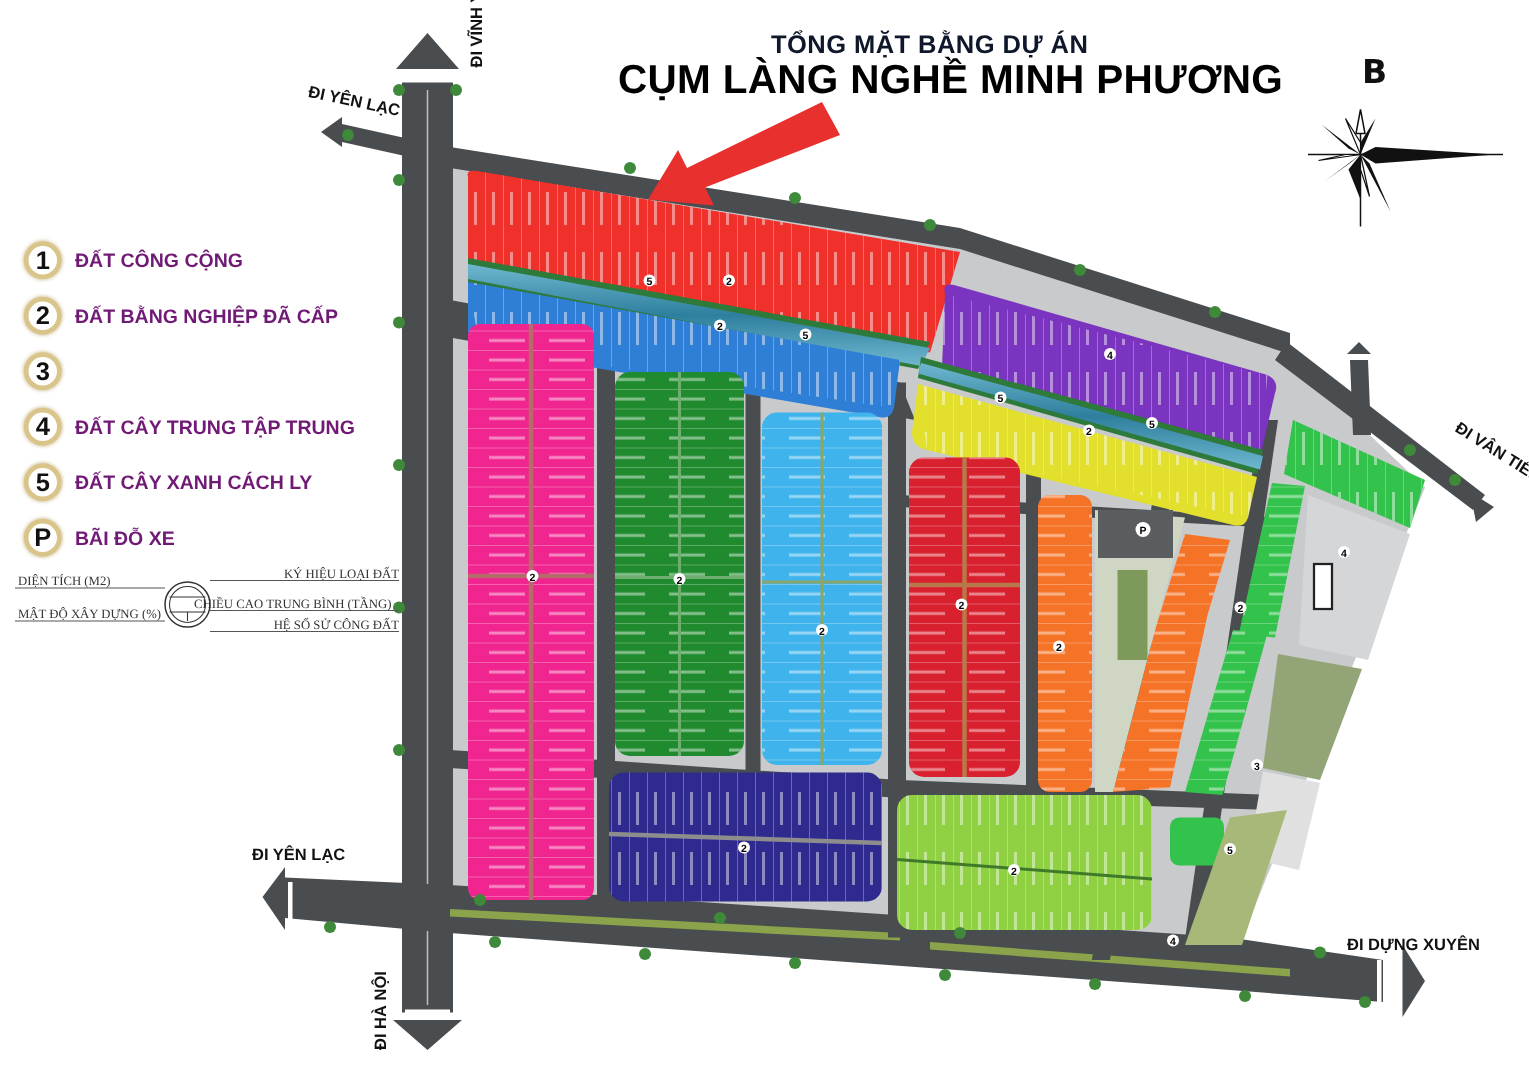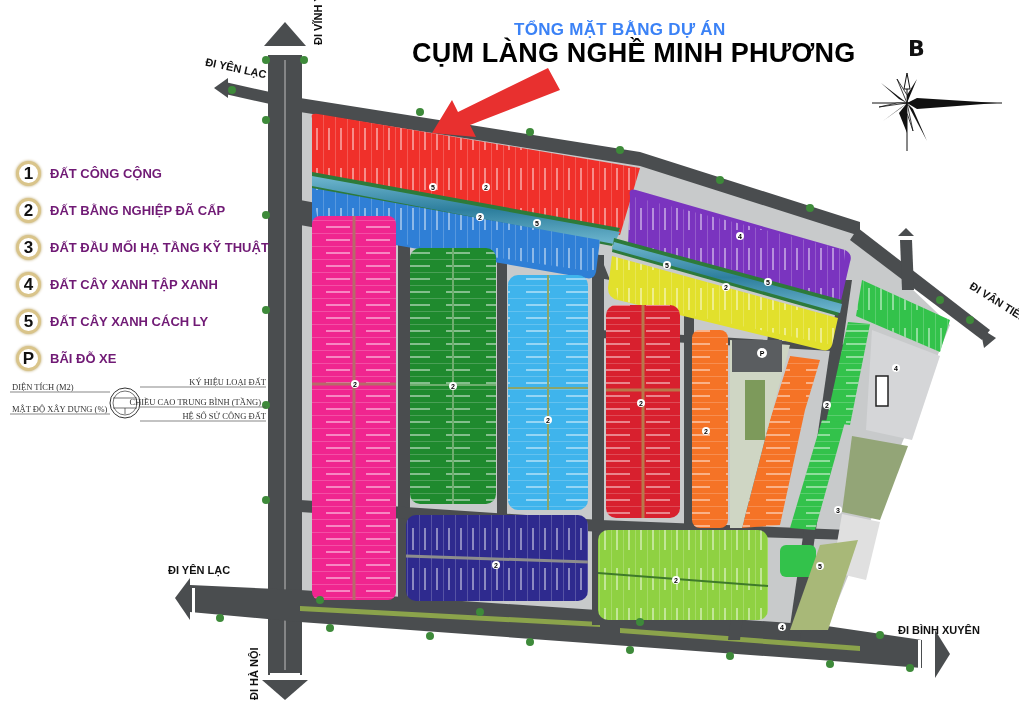--- a/index.html
+++ b/index.html
@@ -1,17 +1,17 @@
 <!DOCTYPE html>
 <html><head>
 <meta charset="utf-8">
 <style>
   html, body { margin:0; padding:0; background:#ffffff; }
   body { width:1019px; height:720px; position:relative; overflow:hidden; font-family:"Liberation Sans", sans-serif; }
-  .title-sub { position:absolute; left:514px; top:20px; font-size:17px; font-weight:bold; color:#3b82f6; letter-spacing:0.3px; }
+  .title-sub { position:absolute; left:514px; top:20px; font-size:17px; font-weight:bold; color:#0f172a; letter-spacing:0.3px; }
   .title-main { position:absolute; left:412px; top:38px; font-size:27px; font-weight:bold; color:#000000; letter-spacing:0.2px; }
   svg.map { position:absolute; left:0; top:0; }
   .legend { position:absolute; left:16px; top:155px; }
   .legend-item { display:flex; align-items:center; height:37px; }
   .legend-badge { width:25px; height:25px; border-radius:50%; background:#fff; border:3px solid #d9c48a; box-shadow:0 0 3px #b8a160; display:flex; align-items:center; justify-content:center; font-weight:bold; font-size:17px; color:#111; box-sizing:border-box; }
   .legend-label { margin-left:9px; font-size:13px; font-weight:bold; color:#701a75; }
   .key { position:absolute; left:10px; top:377px; width:260px; height:50px; font-size:8.5px; color:#333; }
   .key span { position:absolute; white-space:nowrap;font-family:Liberation Serif, serif; }
   .road-label { position:absolute; font-size:11px; font-weight:bold; color:#111; white-space:nowrap; }
   .compass-letter { position:absolute; left:908px; top:36px; font-size:22px; font-weight:bold; color:#111; font-family:"DejaVu Sans", sans-serif; }
@@ -298,25 +298,24 @@
   <div class="legend-item">
     <div class="legend-badge">1</div>
     <div class="legend-label">ĐẤT CÔNG CỘNG</div>
   </div>
   <div class="legend-item">
     <div class="legend-badge">2</div>
     <div class="legend-label">ĐẤT BẰNG NGHIỆP ĐÃ CẤP</div>
   </div>
   <div class="legend-item">
     <div class="legend-badge">3</div>
-    <div class="legend-label">ĐẤT ĐẦU MỐI HẠ TẦNG KỸ THUẬT</div>
   </div>
   <div class="legend-item">
     <div class="legend-badge">4</div>
-    <div class="legend-label">ĐẤT CÂY XANH TẬP XANH</div>
+    <div class="legend-label">ĐẤT CÂY TRUNG TẬP TRUNG</div>
   </div>
   <div class="legend-item">
     <div class="legend-badge">5</div>
     <div class="legend-label">ĐẤT CÂY XANH CÁCH LY</div>
   </div>
   <div class="legend-item">
     <div class="legend-badge">P</div>
     <div class="legend-label">BÃI ĐỖ XE</div>
   </div>
 </div>
@@ -338,14 +337,14 @@
   <span style="left:2px;top:27px">MẬT ĐỘ XÂY DỰNG (%)</span>
   <span style="right:4px;top:0px">KÝ HIỆU LOẠI ĐẤT</span>
   <span style="right:9px;top:20px">CHIỀU CAO TRUNG BÌNH (TẦNG)</span>
   <span style="right:4px;top:34px">HỆ SỐ SỬ CÔNG ĐẤT</span>
 </div>
 
 <div class="road-label" style="left:205px;top:62px;transform:rotate(12deg);">ĐI YÊN LẠC</div>
 <div class="road-label" style="left:312px;top:45px;transform:rotate(-90deg);transform-origin:left top;">ĐI VĨNH YÊN</div>
 <div class="road-label" style="left:168px;top:564px;">ĐI YÊN LẠC</div>
 <div class="road-label" style="left:248px;top:700px;transform:rotate(-90deg);transform-origin:left top;">ĐI HÀ NỘI</div>
-<div class="road-label" style="left:898px;top:624px;">ĐI BÌNH XUYÊN</div>
+<div class="road-label" style="left:898px;top:624px;">ĐI DỰNG XUYÊN</div>
 <div class="road-label" style="left:966px;top:296px;transform:rotate(32deg);">ĐI VÂN TIẾN</div>
 
 </body></html>

